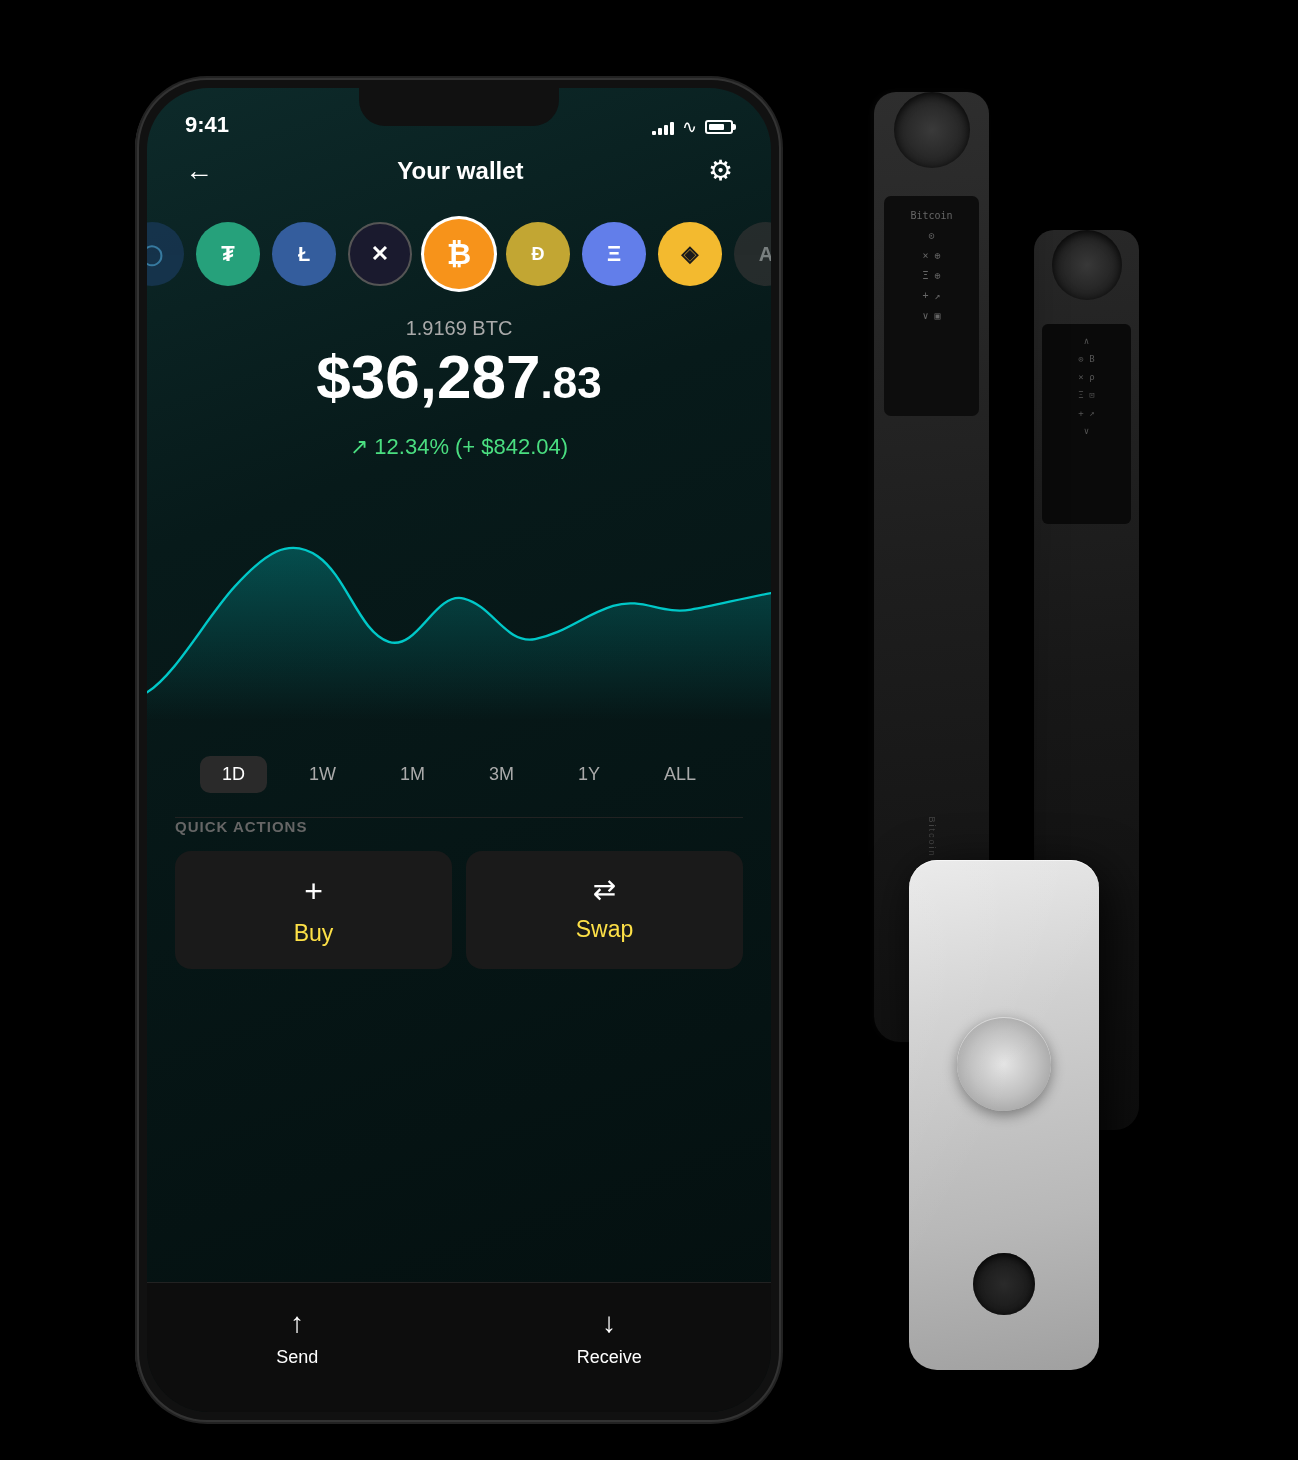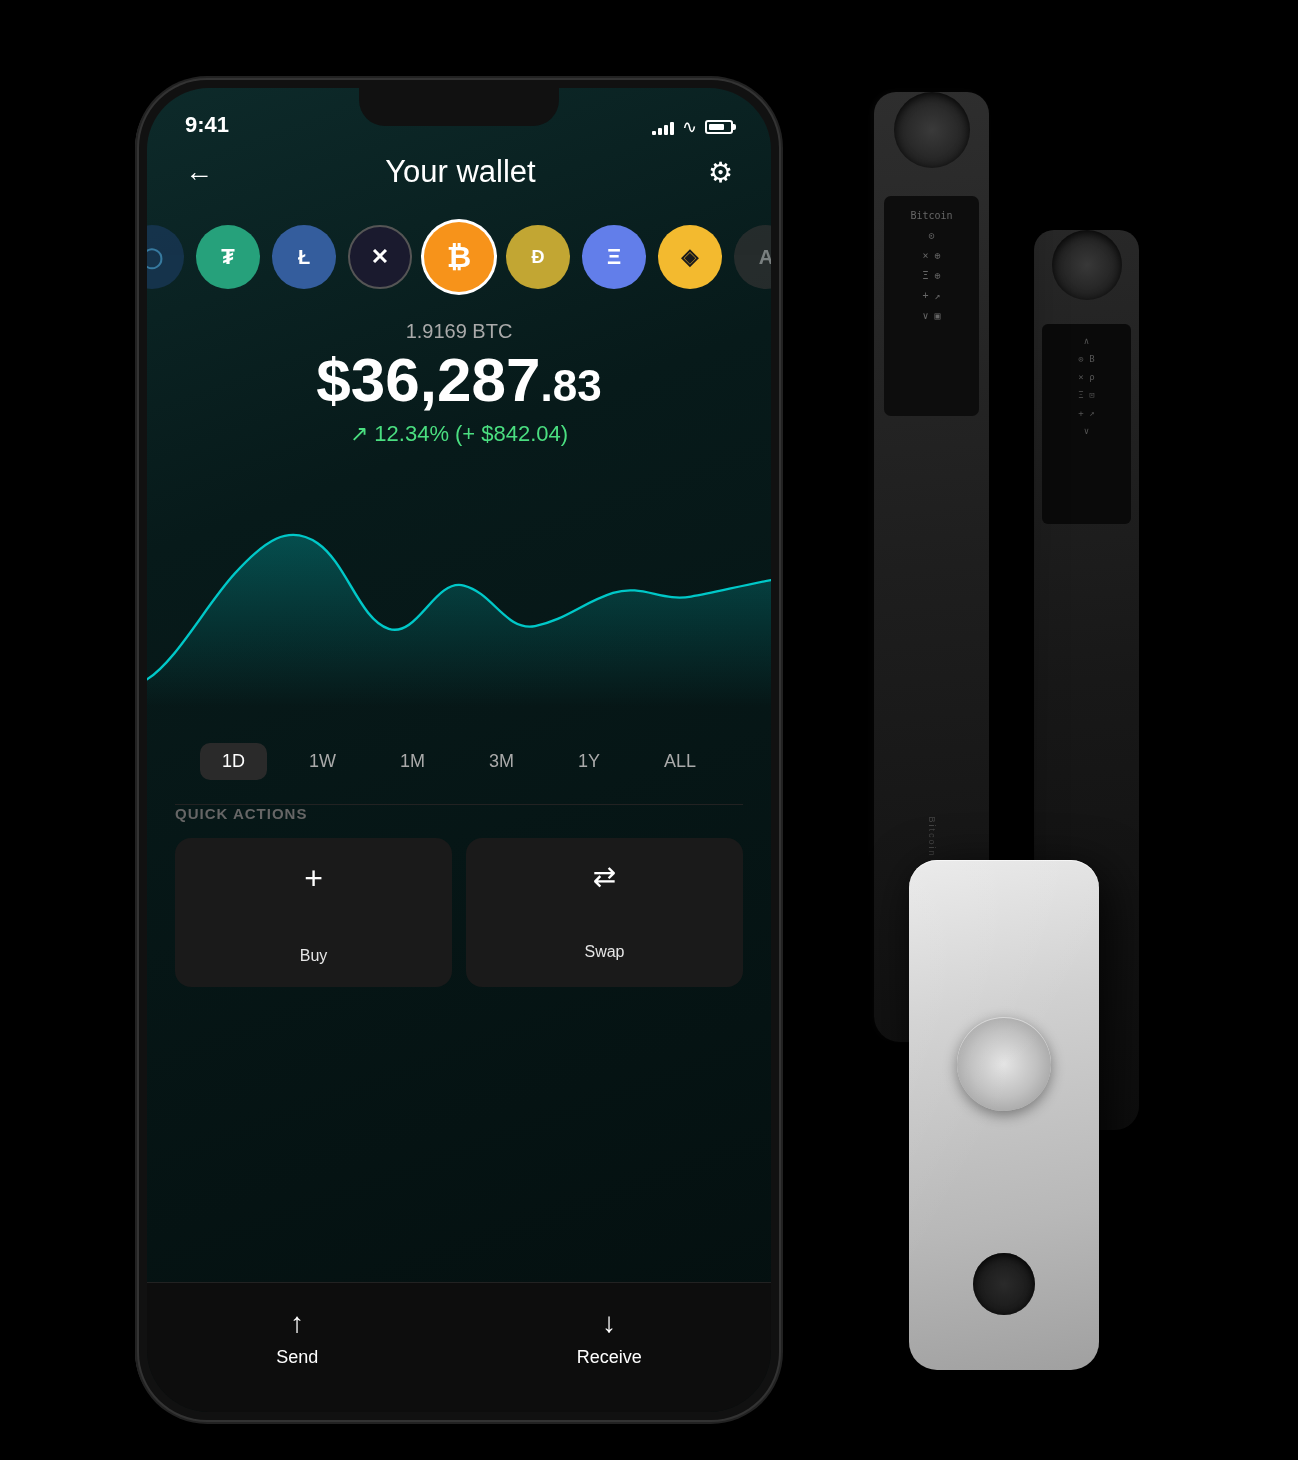--- a/index.html
+++ b/index.html
@@ -122,22 +122,22 @@
       padding: 8px 38px 16px;
       position: relative;
     }
     .back-btn {
       color: #fff;
       font-size: 28px;
       cursor: pointer;
     }
     .header-title {
       color: #fff;
-      font-size: 31px;
-      font-weight: 400;
+      font-size: 24px;
+      font-weight: 700;
     }
     .settings-btn {
       color: #fff;
       font-size: 28px;
       cursor: pointer;
     }
     
     .coins-row {
       display: flex;
       align-items: center;
@@ -175,21 +175,21 @@
       font-size: 20px;
       font-weight: 400;
       margin-bottom: 6px;
       text-align: center;
     }
     .balance-usd {
       color: #fff;
       font-size: 62px;
       font-weight: 700;
       line-height: 1;
-      margin-bottom: 10px;
+      margin-bottom: 26px;
     }
     .balance-usd .cents {
       font-size: 44px;
       font-weight: 700;
     }
     .balance-change {
       color: #4ade80;
       font-size: 22px;
       font-weight: 500;
       display: flex;
@@ -254,24 +254,23 @@
       align-items: center;
       gap: 10px;
       cursor: pointer;
       border: none;
     }
     .action-icon {
       font-size: 28px;
       color: #fff;
     }
     .action-label {
-      color: #e5e5e5;
-      font-size: 16px;
+      color: #fde047;
+      font-size: 23px;
       font-weight: 500;
-      margin-top: 40px;
     }
     
     .bottom-bar {
       position: absolute;
       bottom: 0; left: 0; right: 0;
       height: 130px;
       background: #0d0d0d;
       border-top: 1px solid #222;
       display: flex;
       align-items: center;

